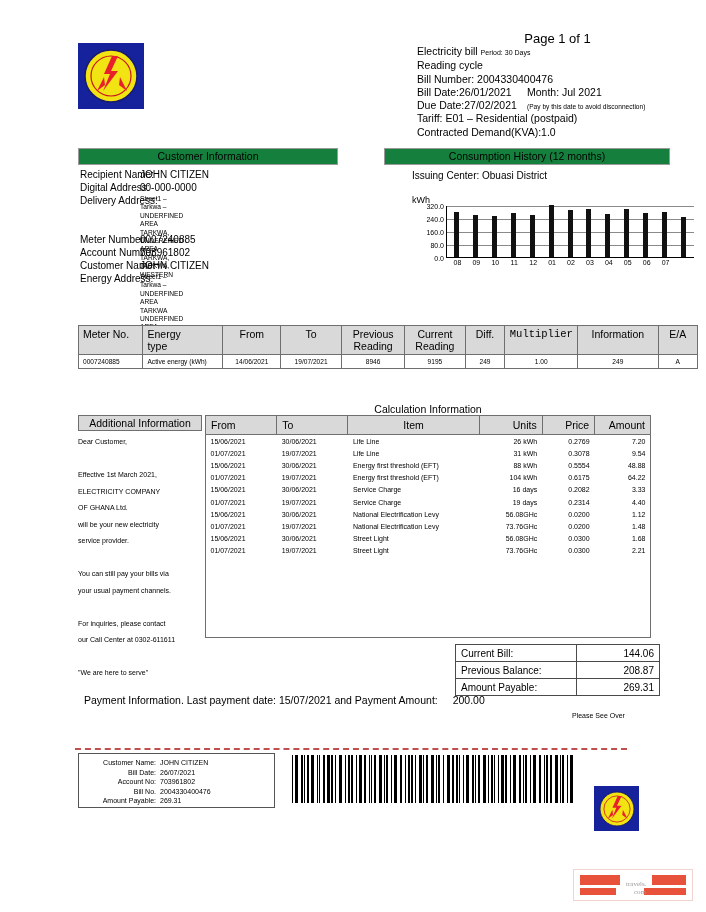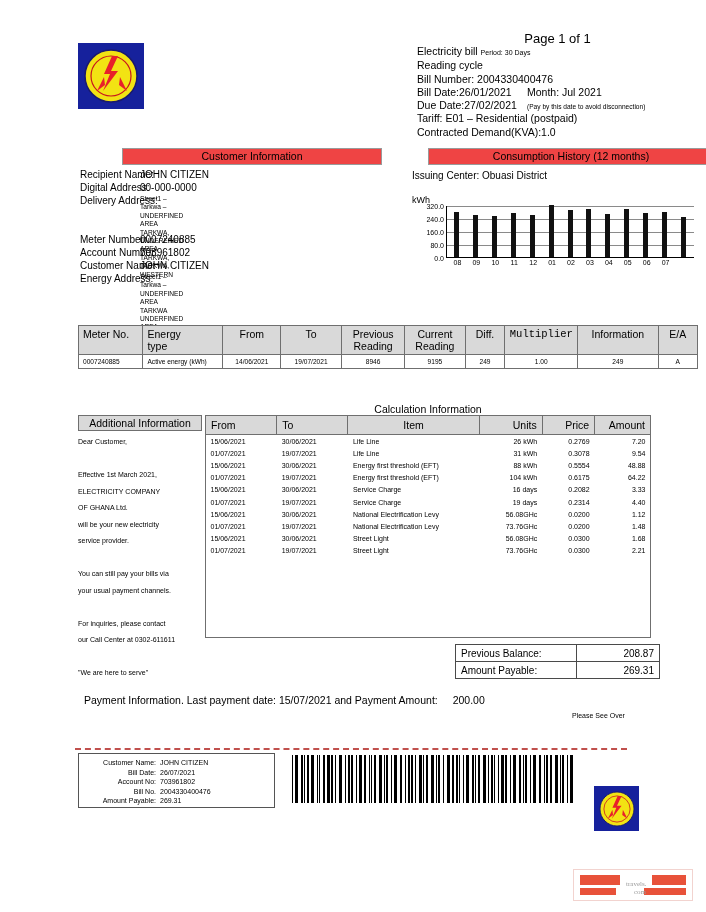--- a/index.html
+++ b/index.html
@@ -63,27 +63,26 @@
   }
   .bill-block .note {
     position: absolute;
     left: 110px; top: 1px;
     font-size: 6.6px;
   }
 
   
   .sec-bar {
     position: absolute;
-    background: #ef4444;
+    background: #15803d;
     border: 1px solid #9a9a9a;
     font-size: 10.5px;
     text-align: center;
     line-height: 15px;
     height: 15px;
-    margin-left: 44px;
   }
 
   
   .cust {
     position: absolute;
     left: 80px; top: 168px;
     font-size: 10px;
     line-height: 13.2px;
   }
   .cust .lbl {
@@ -575,20 +574,24 @@
 You can still pay your bills via
 your usual payment channels.
 
 For inquiries, please contact
 our Call Center at 0302-611611
 
 "We are here to serve"</div>
 
   <table class="totals">
     <tbody>
+        <tr>
+      <td class="lbl">Current Bill:</td>
+      <td class="amt">144.06</td>
+    </tr>
     <tr>
       <td class="lbl">Previous Balance:</td>
       <td class="amt">208.87</td>
     </tr>
     <tr>
       <td class="lbl">Amount Payable:</td>
       <td class="amt">269.31</td>
     </tr>
   </tbody>
     </table>

